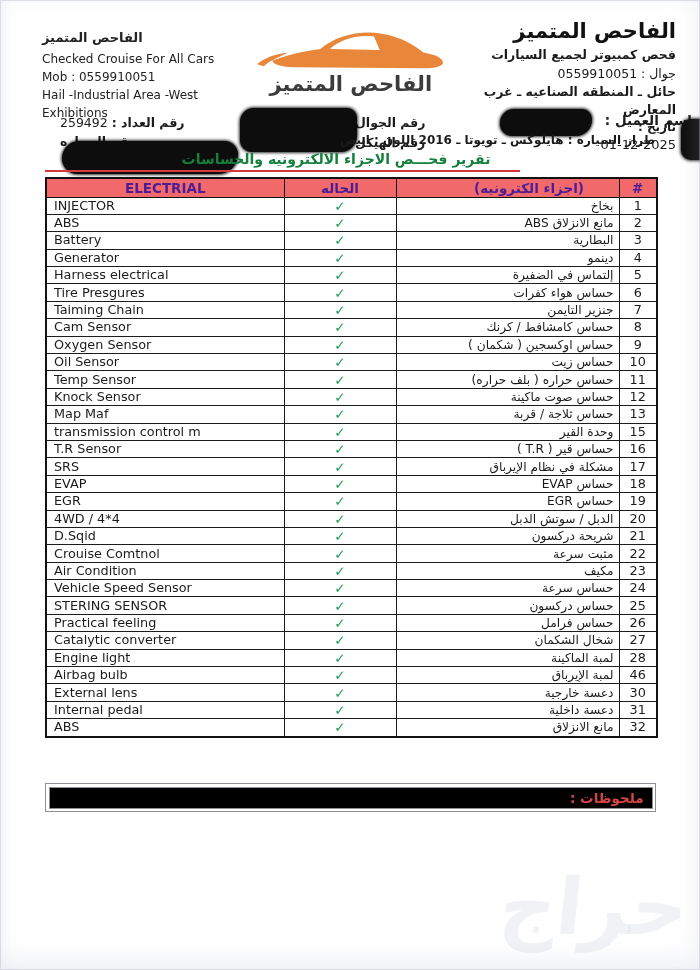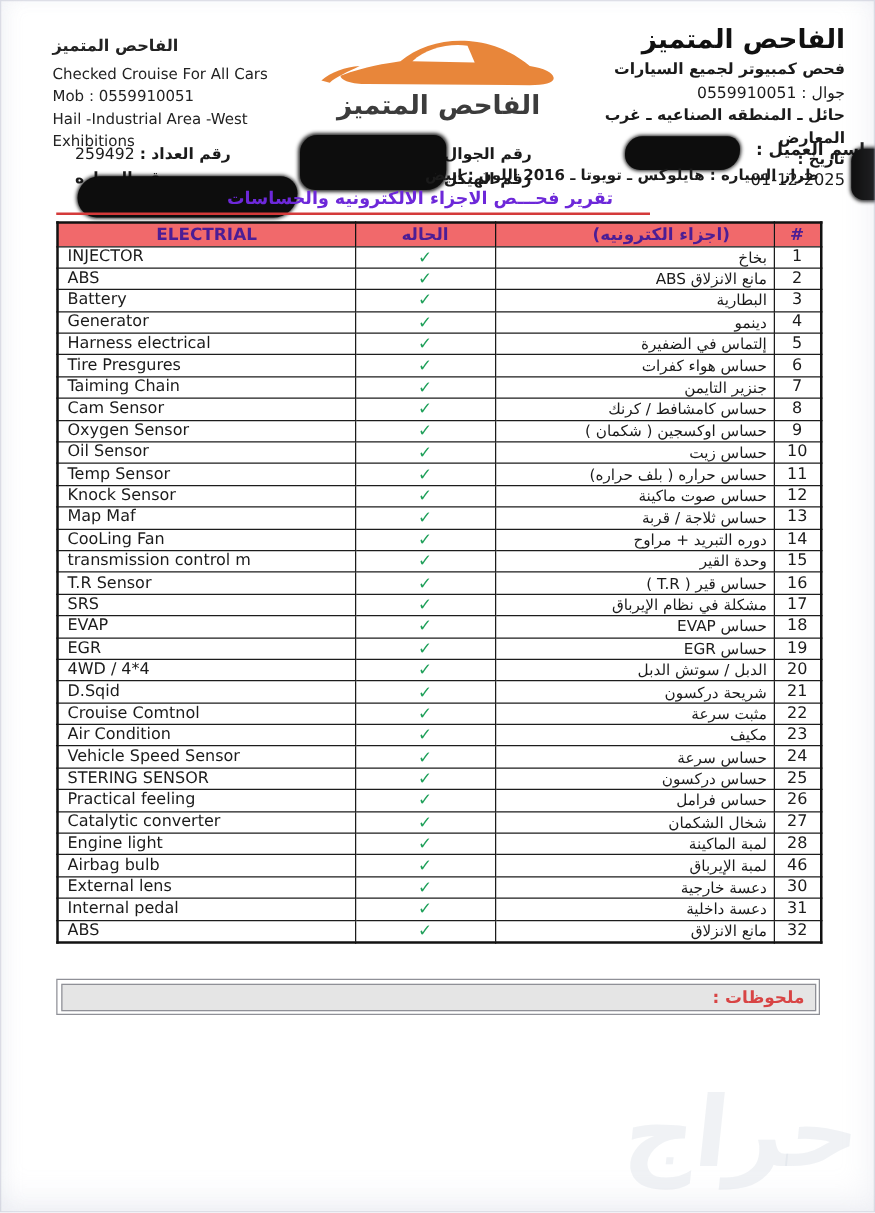--- a/index.html
+++ b/index.html
@@ -25,38 +25,38 @@
   
   .customer{position:absolute;top:103px;left:0;width:700px;height:75px;font-size:12.5px;}
   .customer .lbl{font-weight:bold;direction:rtl;position:absolute;white-space:nowrap;}
   .blob{position:absolute;background:#0d0d0d;border-radius:14px 10px 16px 12px;box-shadow:0 0 3px 1px rgba(10,10,10,.85);}
   .meter{position:absolute;left:60px;top:12px;width:178px;direction:rtl;text-align:left;white-space:nowrap;}
   .meter b{font-weight:bold;}
   .carnum{position:absolute;left:60px;top:31px;width:178px;direction:rtl;text-align:left;font-weight:bold;white-space:nowrap;}
   .model{position:absolute;right:45px;top:30px;direction:rtl;font-weight:bold;font-size:12px;white-space:nowrap;}
   
   .report-title{position:absolute;top:151px;left:0;width:672px;text-align:center;
-    color:#6d28d9;font-weight:bold;font-size:14px;direction:rtl;}
+    color:#15803d;font-weight:bold;font-size:14px;direction:rtl;}
   .title-underline{position:absolute;top:169.5px;left:45px;width:475px;height:2px;background:#d43a3a;}
   
   .report-table{position:absolute;top:177px;left:45px;width:611px;border-collapse:collapse;table-layout:fixed;
     border:2.2px solid #121212;background:#fff;}
   .report-table th{background:#f1696b;border:1.7px solid #121212;height:17.5px;padding:0;
     font-size:13.5px;font-weight:bold;color:#4c1d95;}
   .report-table td{border:1.6px solid #1c1c1c;height:16.4px;line-height:16px;padding:0;
     font-size:12.8px;overflow:hidden;white-space:nowrap;}
   td.c-en{text-align:left;padding-left:7px;}
   td.c-st{text-align:center;color:#1fa05a;font-weight:bold;font-size:13.5px;}
   td.c-ar{direction:rtl;text-align:right;padding-right:5px;font-weight:normal;font-size:12.2px;}
   td.c-n{text-align:center;font-size:12.8px;}
   th.c-ar-h{direction:rtl;padding-left:43px;}
   
   .notes-outer{position:absolute;top:783px;left:45px;width:611px;border:1.3px solid #8f9097;padding:2.5px;background:#fff;box-sizing:border-box;}
   .notes-inner{border:1.3px solid #8f9097;height:20px;line-height:20px;direction:rtl;text-align:right;
-    color:#d84444;font-weight:bold;font-size:13.5px;padding:0 8px;background:#e5e5e5;}
+    color:#d84444;font-weight:bold;font-size:13.5px;padding:0 8px;background:#000000;}
   
   .watermark{position:absolute;right:12px;bottom:18px;font-size:78px;font-weight:bold;
     color:rgba(206,211,223,.30);transform:skewX(-6deg);letter-spacing:6px;direction:rtl;
     text-shadow:1px 1px 0 rgba(255,255,255,.9);}
 </style>
 </head>
 <body>
 
 <div class="header">
   <div class="h-left">
@@ -209,26 +209,20 @@
     <td class="c-n">12</td>
   </tr>
 
   <tr>
     <td class="c-en">Map Maf</td>
     <td class="c-st">✓</td>
     <td class="c-ar">حساس ثلاجة / قربة</td>
     <td class="c-n">13</td>
   </tr>
 
-  <tr>
-    <td class="c-en">CooLing Fan</td>
-    <td class="c-st">✓</td>
-    <td class="c-ar">دوره التبريد + مراوح</td>
-    <td class="c-n">14</td>
-  </tr>
 
   <tr>
     <td class="c-en">transmission control m</td>
     <td class="c-st">✓</td>
     <td class="c-ar">وحدة القير</td>
     <td class="c-n">15</td>
   </tr>
 
   <tr>
     <td class="c-en">T.R Sensor</td>

